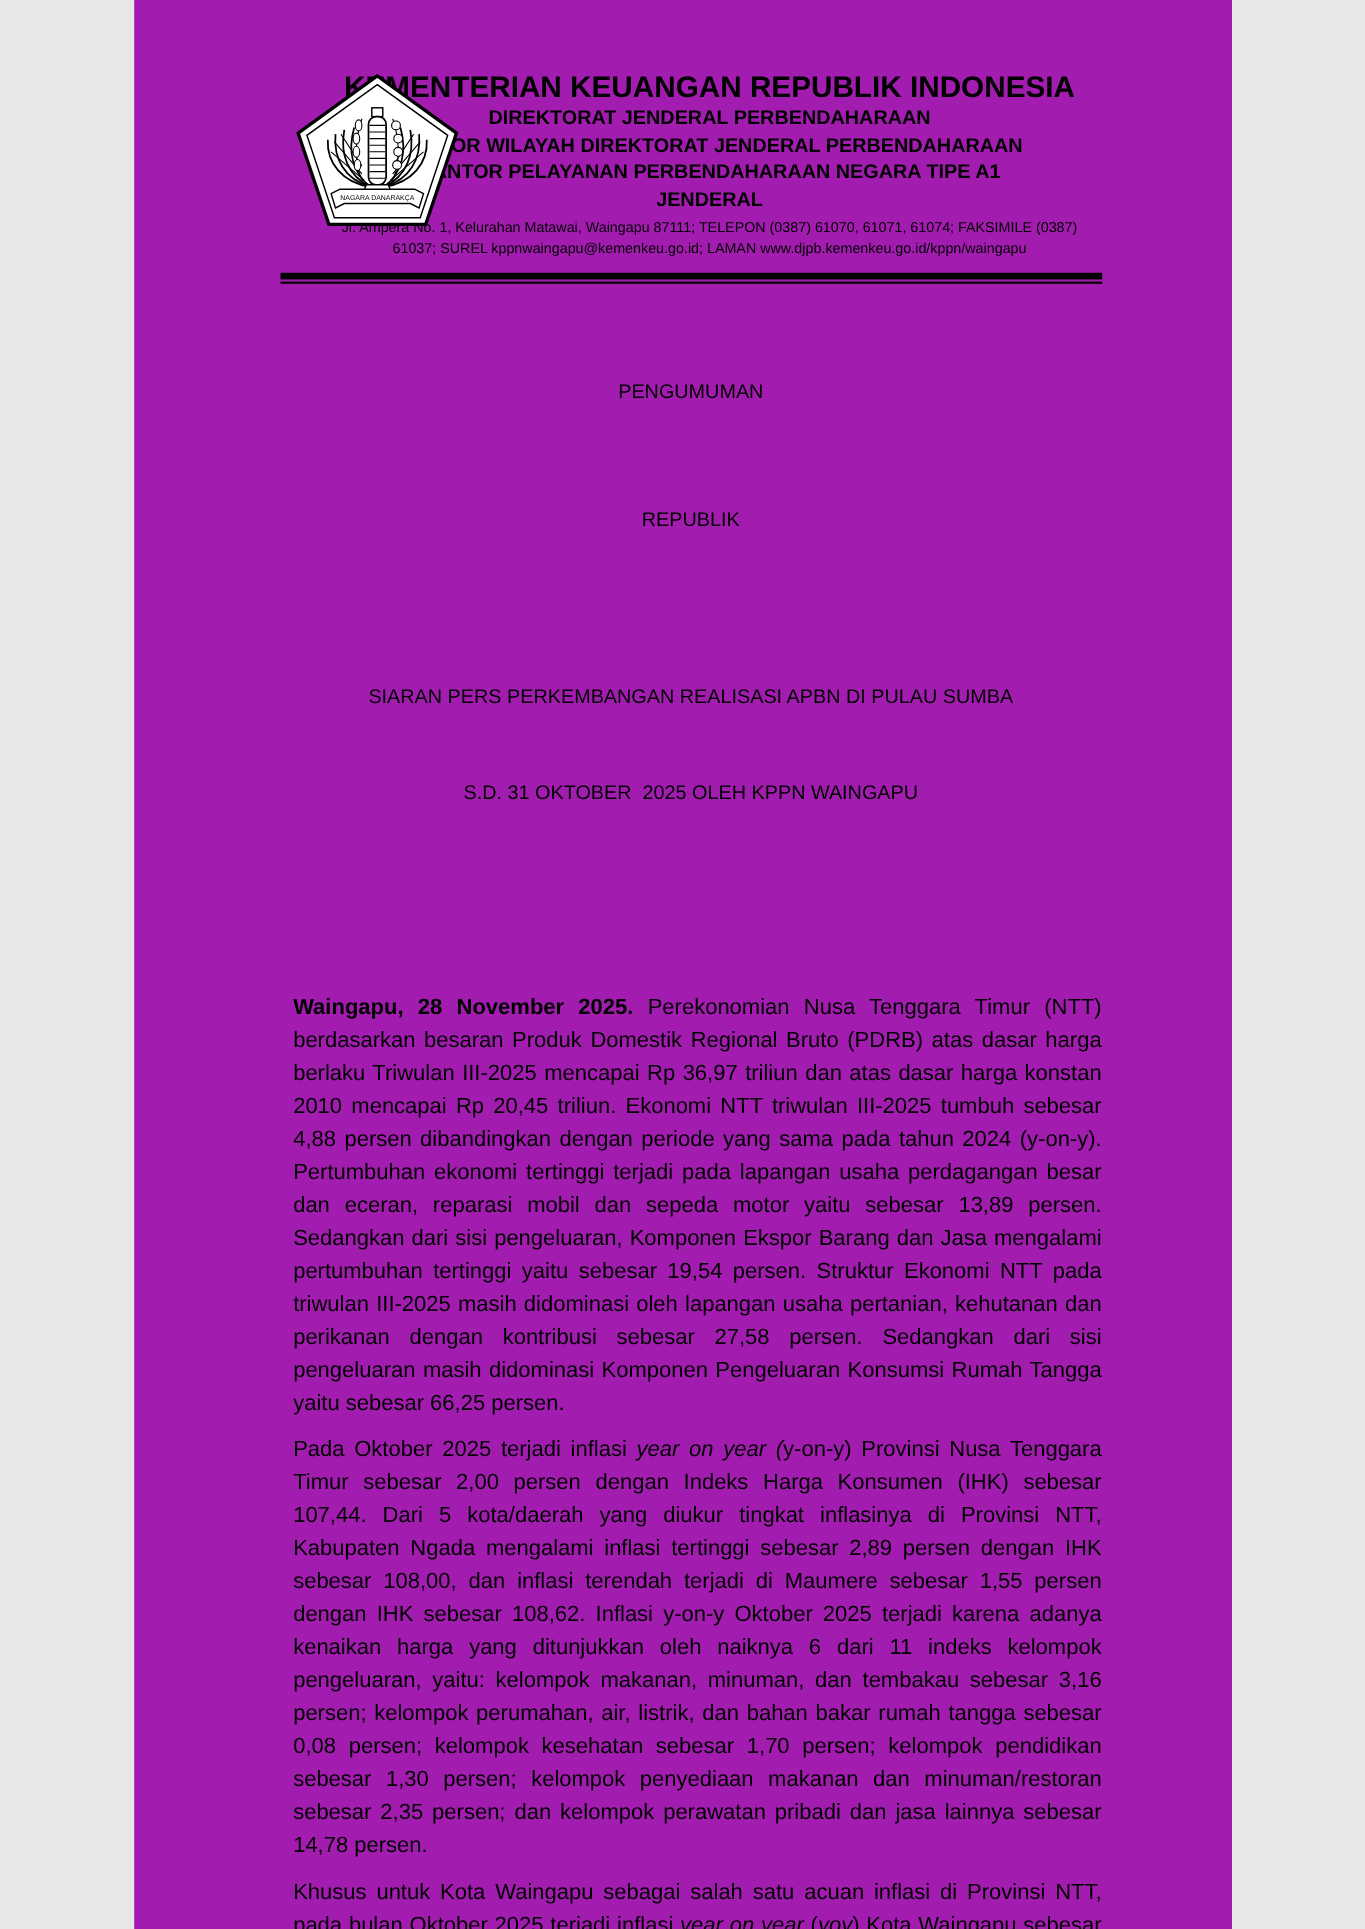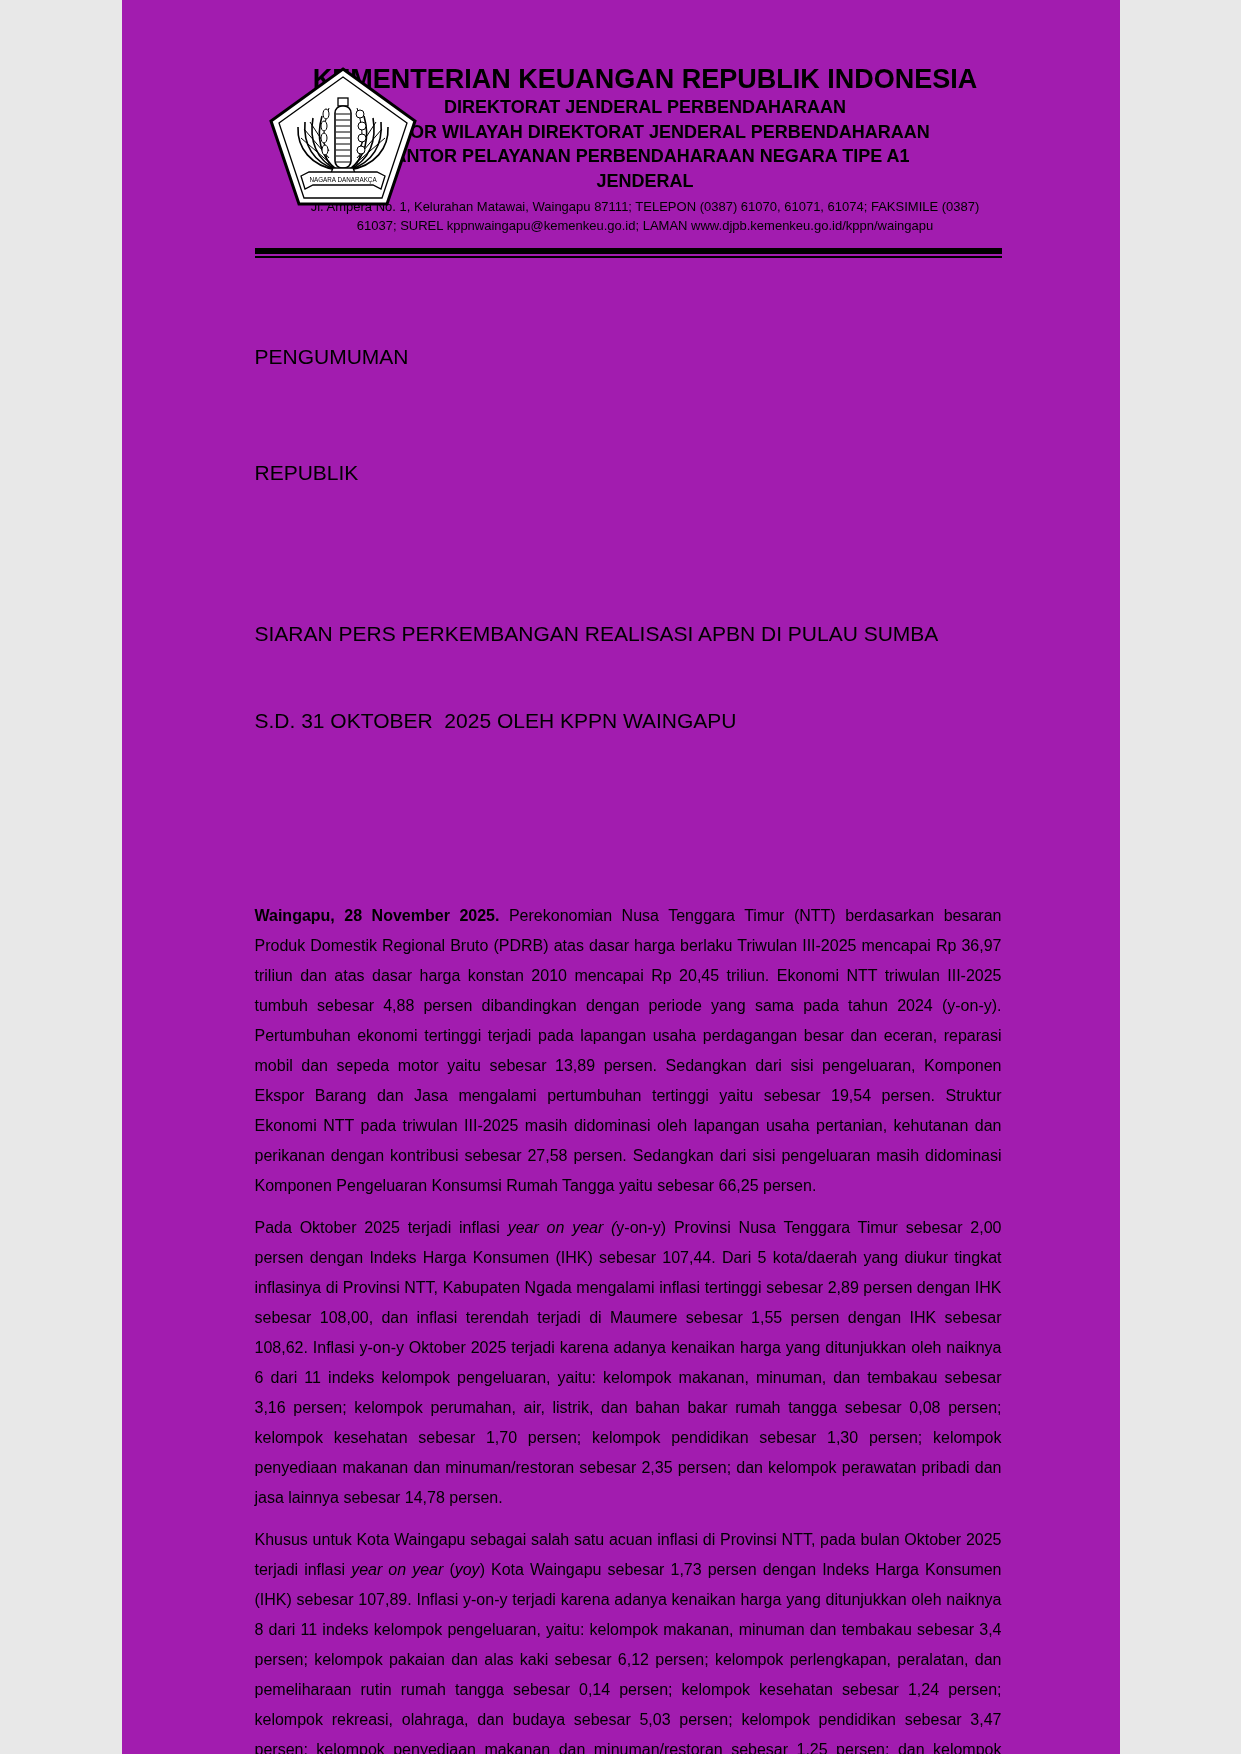--- a/index.html
+++ b/index.html
@@ -15,27 +15,27 @@
     color: #000;
     overflow: hidden;
   }
   .letterhead { position: relative; text-align: center; }
   .logo-wrap { position: absolute; left: 12px; top: 2px; width: 152px; height: 142px; }
   .lh-text { margin-left: 34px; }
   .lh-ministry { font-size: 27px; font-weight: 700; line-height: 31px; }
   .lh-line   { font-size: 18px; font-weight: 700; line-height: 24.5px; }
   .lh-address { font-size: 13px; line-height: 18.5px; margin-top: 5px; }
   .rule { margin-top: 13px; height: 2px; border-top: 6px solid #000; border-bottom: 2px solid #000; }
-  .title-block { margin-top: 26px; text-align: left; font-size: 21px; line-height: 29px; white-space: pre-wrap; }
+  .title-block { margin-top: 26px; text-align: center; font-size: 18px; line-height: 29px; white-space: pre-wrap; }
   .tb-about { margin-top: 29px; }
   .tb-subject { margin-top: 16px; }
   .body-text { margin-top: 50px; }
   .para {
-    margin: 0 0 12px 0;
-    font-size: 16px;
+    margin: 0 0 12px 12px;
+    font-size: 20px;
     line-height: 30px;
     text-align: justify;
   }
   .run-bold { font-weight: 700; }
   .run-italic { font-style: italic; }
   svg .ln { fill: none; stroke: #000; stroke-width: 1.6; }
   svg .ln2 { fill: none; stroke: #000; stroke-width: 1; }
 </style>
 </head>
 <body>

